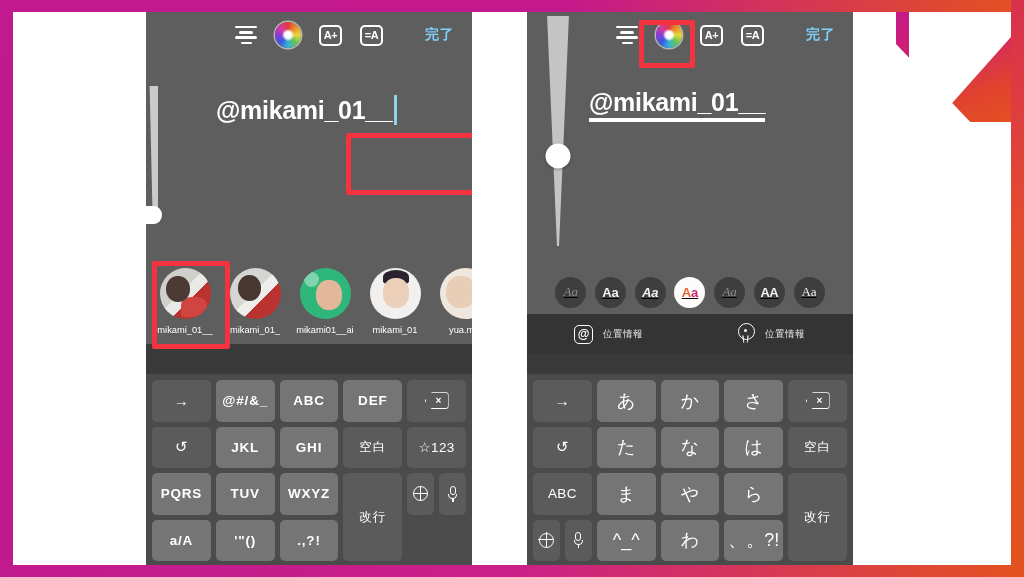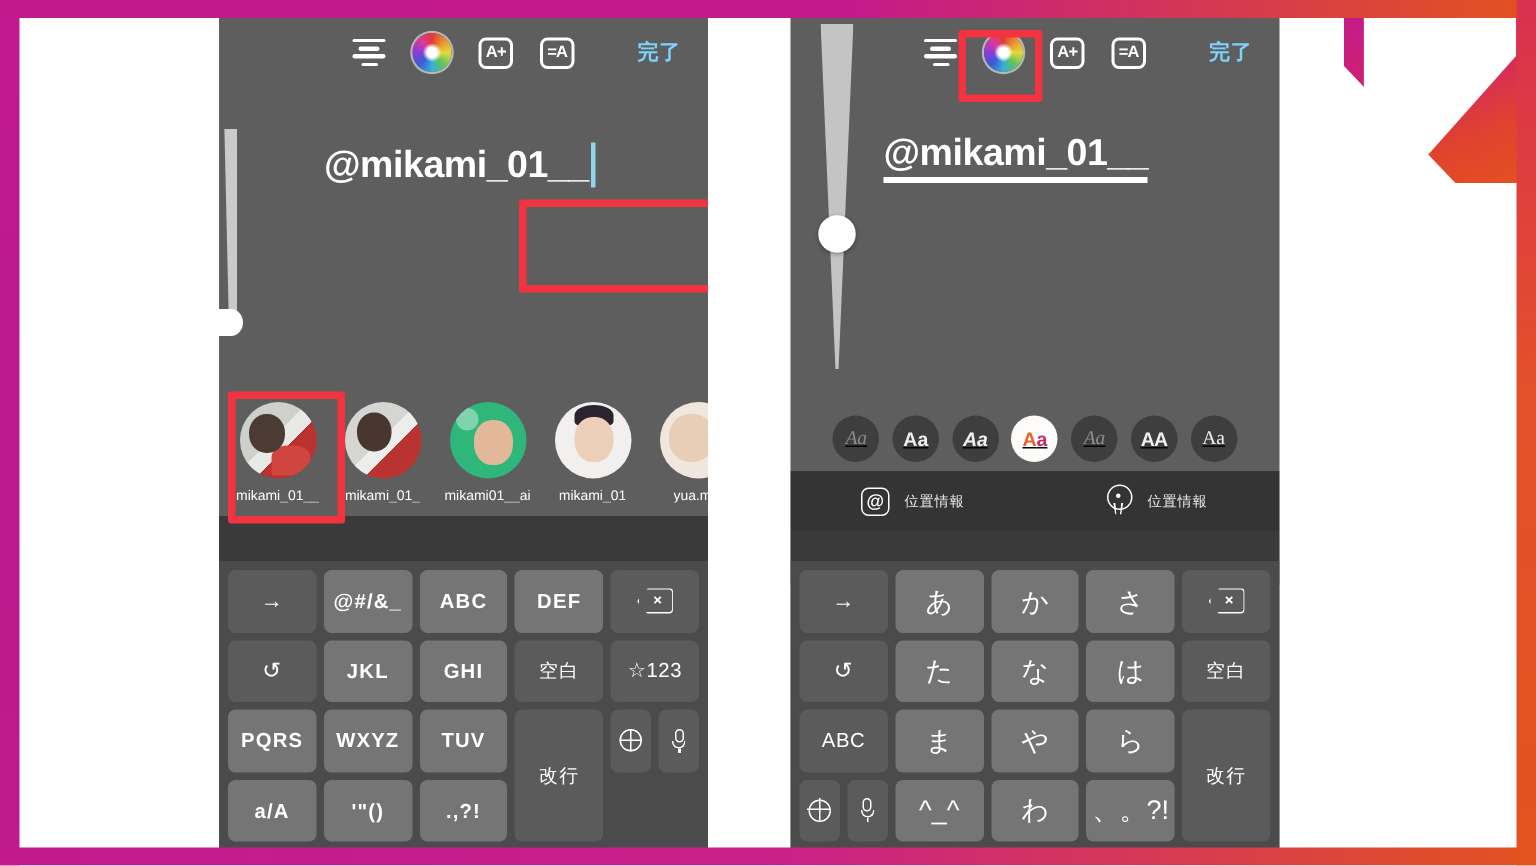--- a/index.html
+++ b/index.html
@@ -299,22 +299,22 @@
 
         <div class="k fn">
             <span class="glyph">↺</span>
           </div>
         <div class="k">JKL</div>
         <div class="k">GHI</div>
         <div class="k fn cjk">空白</div>
 
         <div class="k fn small">☆123</div>
         <div class="k">PQRS</div>
+        <div class="k">TUV</div>
         <div class="k">WXYZ</div>
-        <div class="k">TUV</div>
         <div class="k fn cjk enter">改行</div>
 
         <div class="split">
           <div>
               <span class="ic-globe"></span>
             </div>
           <div>
               <span class="ic-mic">
                 <i></i>
                 <b></b>

